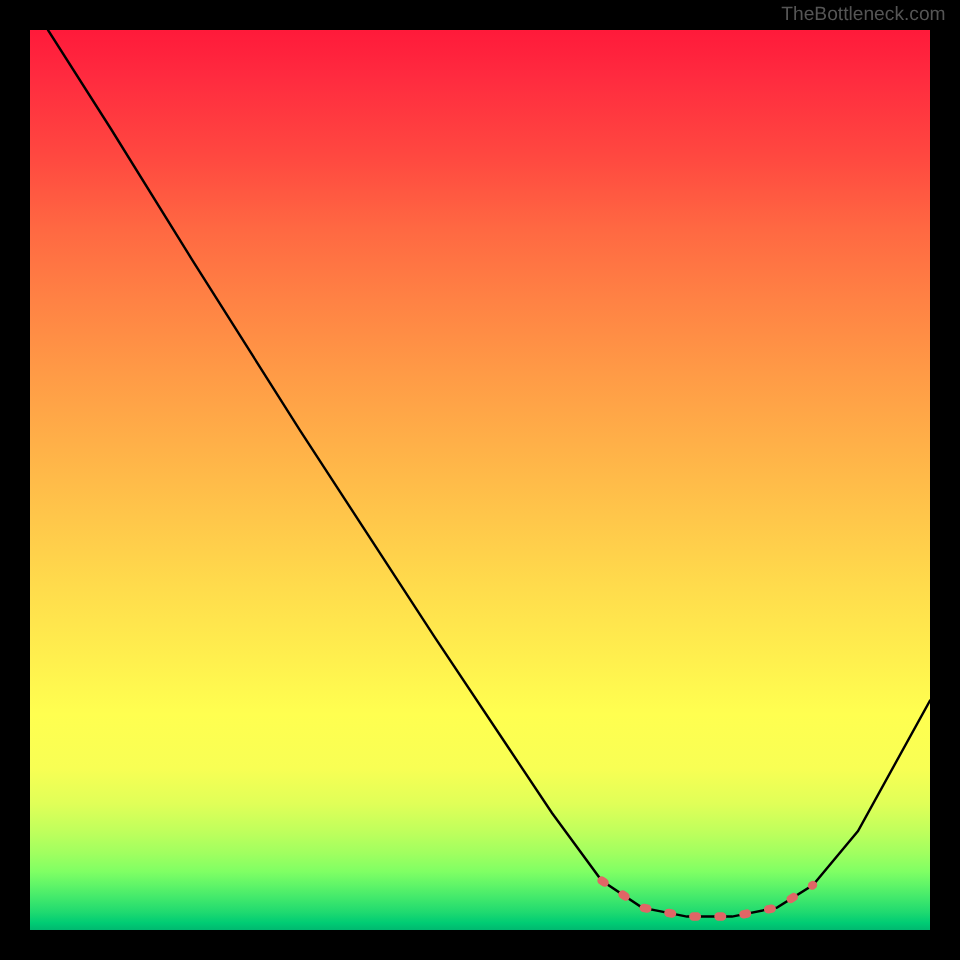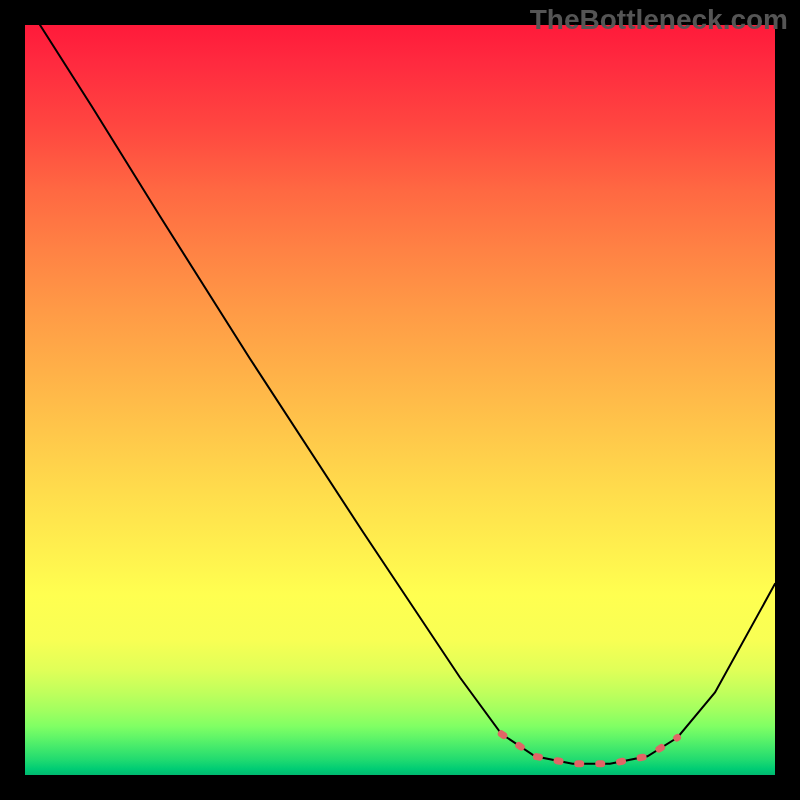--- a/index.html
+++ b/index.html
@@ -8,22 +8,22 @@
     height: 800px;
     background: #000;
     position: relative;
     font-family: Arial, sans-serif;
   }
   .watermark {
     position: absolute;
     top: 4px;
     right: 12px;
     color: #555;
-    font-size: 28px;
-    font-weight: 700;
+    font-size: 16px;
+    font-weight: 400;
     z-index: 10;
   }
   .plot-area {
     position: absolute;
     top: 25px;
     left: 25px;
     width: 750px;
     height: 750px;
     overflow: hidden;
   }

